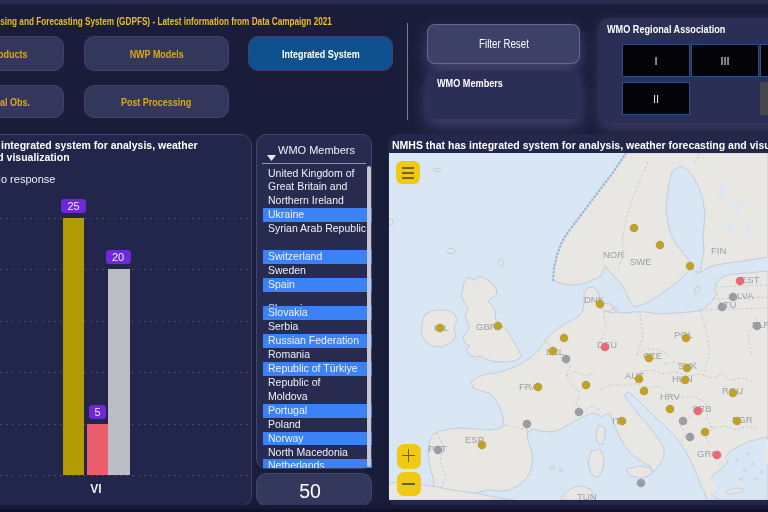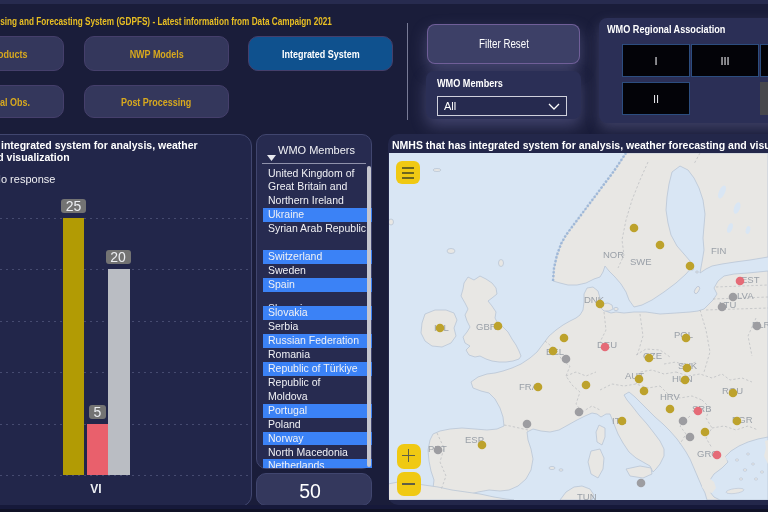--- a/index.html
+++ b/index.html
@@ -3,21 +3,21 @@
 <meta charset="utf-8">
 <style>
   html,body{margin:0;padding:0;}
   body{width:768px;height:512px;overflow:hidden;background:#1a1d3a;font-family:"Liberation Sans",sans-serif;}
   .abs{position:absolute;}
   #stage{position:relative;width:768px;height:512px;background:#1a1d3a;}
   .tab{position:absolute;width:145px;height:35px;background:#34375c;border:1px solid #453f6b;box-sizing:border-box;border-radius:10px;
        color:#d8a91e;font-weight:bold;font-size:11.5px;display:flex;align-items:center;justify-content:center;}
   .sx{display:inline-block;transform:scaleX(0.78);}
   .tab.sel{background:#0f518e;color:#fff;}
-  .pill{position:absolute;background:#737373;color:#eceef2;font-size:14px;border-radius:3px;
+  .pill{position:absolute;background:#6d28d9;color:#eceef2;font-size:11px;border-radius:3px;
         text-align:center;line-height:14px;height:14px;}
   .row{position:absolute;left:263px;width:104px;height:13.6px;color:#f0f1f5;font-size:10.5px;
        line-height:13.6px;padding-left:5px;white-space:nowrap;overflow:hidden;}
   .row.hl{background:#3b82f6;}
   .rabtn{position:absolute;background:#030308;border:1px solid #2c4d7f;color:#e4e4e8;
          font-size:11px;display:flex;align-items:center;justify-content:center;}
 </style>
 </head>
 <body>
 <div id="stage">
@@ -43,26 +43,20 @@
     </div>
 
   <div class="abs" style="left:407px;top:23px;width:1px;height:97px;background:#787b96;"></div>
 
   <div class="abs" style="left:427px;top:24px;width:151px;height:38px;background:#3d4067;border:1px solid rgba(130,105,170,0.75);border-radius:8px;box-shadow:0 7px 16px rgba(150,150,215,0.35);color:#fff;font-size:12.5px;display:flex;align-items:center;justify-content:center;">
       <span class="sx">Filter Reset</span>
     </div>
 
   <div class="abs" style="left:426px;top:71px;width:155px;height:48px;background:#2b2f56;border-radius:8px;box-shadow:0 7px 16px rgba(150,150,215,0.33);">
     <div class="abs" style="left:11px;top:6px;color:#fff;font-weight:bold;font-size:11px;transform:scaleX(0.83);transform-origin:0 0;">WMO Members</div>
-    <div class="abs" style="left:11px;top:25px;width:128px;height:18px;border:1px solid #cfd0dc;background:#262a4f;">
-      <div class="abs" style="left:6px;top:3px;color:#fff;font-size:11px;">All</div>
-      <svg class="abs" style="right:6px;top:5px;" width="12" height="9" viewBox="0 0 12 9">
-          <path d="M1 2 L6 7 L11 2" stroke="#fff" stroke-width="1.3" fill="none"></path>
-        </svg>
-    </div>
   </div>
 
   <div class="abs" style="left:599px;top:18px;width:200px;height:105px;background:#2b2f56;border-radius:8px;box-shadow:0 6px 14px rgba(150,150,210,0.28);"></div>
   <div class="abs" style="left:607px;top:23px;color:#fff;font-weight:bold;font-size:11px;transform:scaleX(0.83);transform-origin:0 0;">WMO Regional Association</div>
   <div class="rabtn" style="left:622px;top:44px;width:66px;height:31px;">I</div>
   <div class="rabtn" style="left:691px;top:44px;width:66px;height:31px;">III</div>
   <div class="rabtn" style="left:760px;top:44px;width:8px;height:31px;"></div>
   <div class="rabtn" style="left:622px;top:82px;width:66px;height:31px;">II</div>
   <div class="abs" style="left:760px;top:82px;width:8px;height:33px;background:#47474c;"></div>
 

